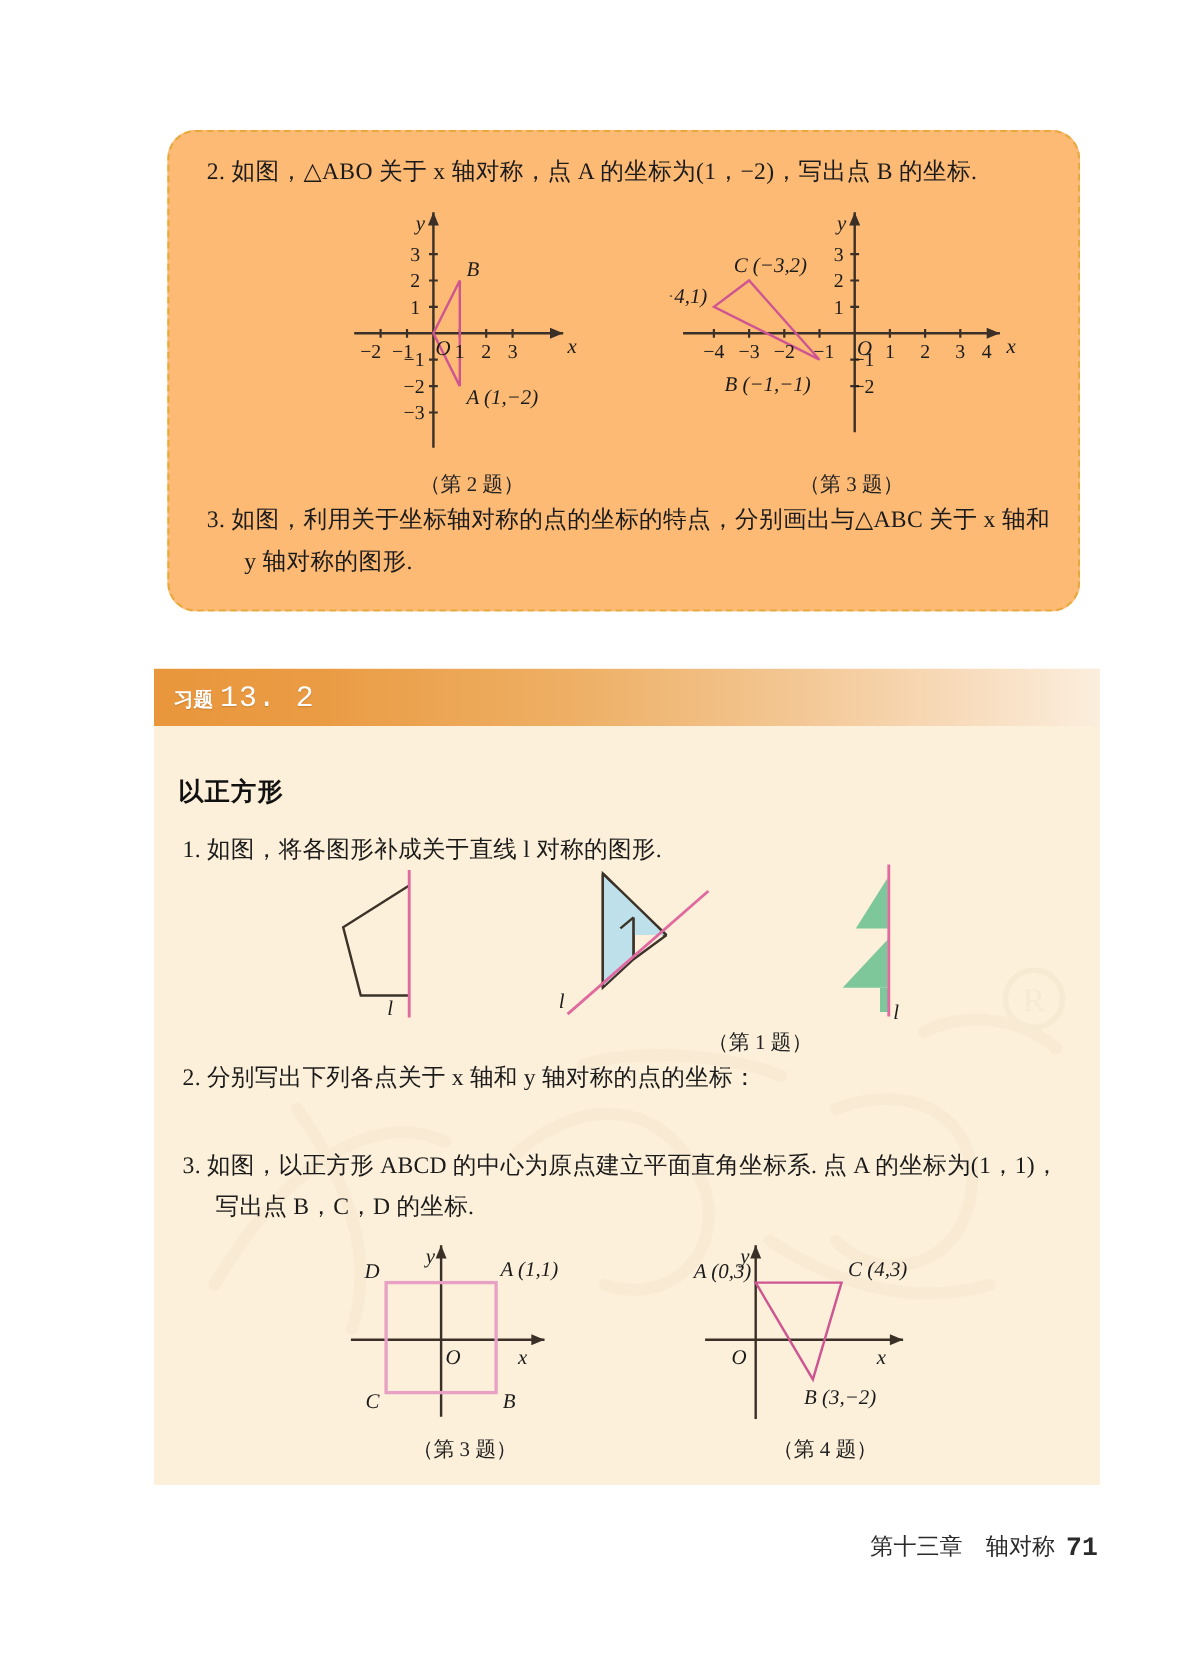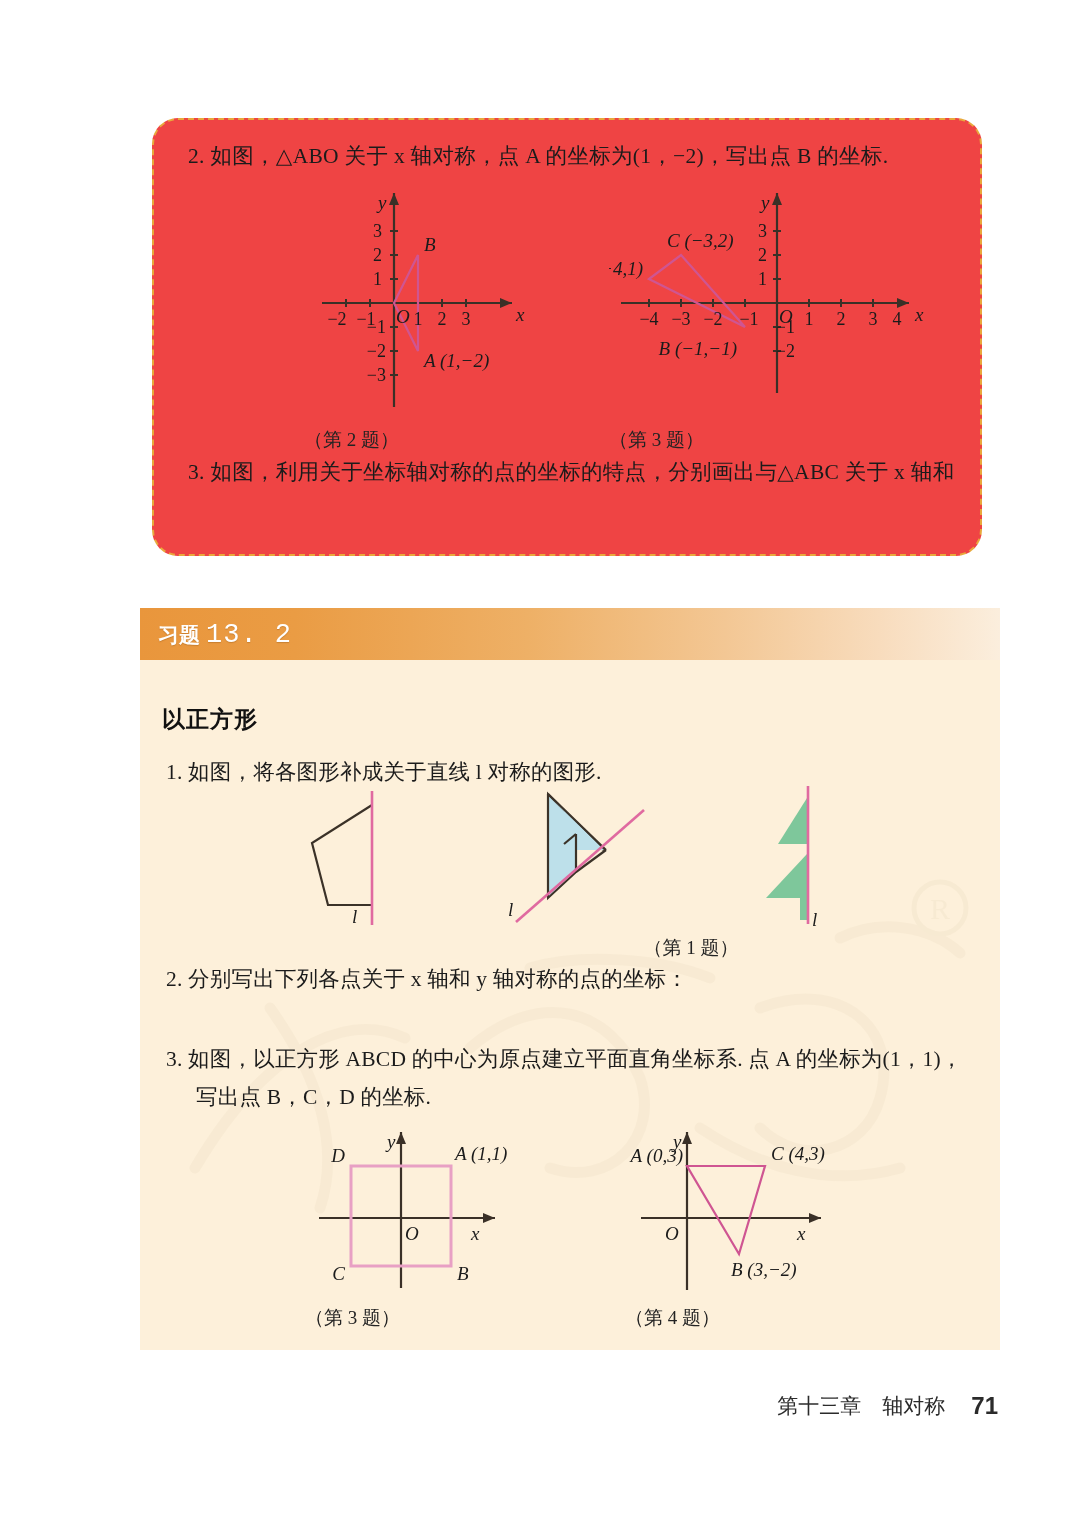--- a/index.html
+++ b/index.html
@@ -19,21 +19,21 @@
   
   #top-box {
     position: absolute;
     left: 152px;
     top: 118px;
     width: 830px;
     height: 438px;
     border: 2px dashed #e8a93c;
     border-radius: 26px;
     box-sizing: border-box;
-    background: #ef4444;
+    background: #fdba74;
   }
   .q-line {
     font-size: 21.5px;
     letter-spacing: 0.3px;
     line-height: 1.75;
     color: #1b1b1b;
   }
 
   #top-q2 {
     position: absolute;
@@ -45,21 +45,21 @@
     position: absolute;
     left: 34px;
     top: 334px;
     width: 790px;
   }
   #top-q3 .cont { display:block; padding-left: 34px; }
 
   
   .fig-wrap { position: absolute; }
   .fig-caption {
-    text-align: left;
+    text-align: center;
     font-size: 19px;
     color: #232323;
     margin-top: 2px;
     white-space: nowrap;
   }
 
   #fig-top-1 { left: 150px; top: 55px; width: 250px; }
   #fig-top-2 { left: 455px; top: 55px; width: 330px; }
 
   
@@ -83,21 +83,21 @@
     top: 50%;
     transform: translateY(-50%);
     color: #ffffff;
     font-size: 27px;
     white-space: nowrap;
     text-shadow: 0 1px 1px rgba(140,80,20,0.35);
   }
   #ex-header .htext .hbold {
     font-family: "DejaVu Sans", "Liberation Sans", sans-serif;
     font-weight: bold;
-    font-size: 21px;
+    font-size: 18px;
   }
   #ex-header .htext .hnum {
     font-family: Liberation Mono, monospace;
     font-weight: normal;
     letter-spacing: 1px;
     margin-left: 6px;
   }
 
   #ex-subtitle {
     position: absolute;
@@ -150,24 +150,24 @@
   
   #footer {
     position: absolute;
     right: 82px;
     top: 1392px;
     font-size: 21px;
     color: #2b2b2b;
     white-space: nowrap;
   }
   #footer .pg {
-    font-family: Liberation Sans, sans-serif;
+    font-family: Liberation Mono, monospace;
     font-weight: bold;
     font-size: 24px;
-    margin-left: 26px;
+    margin-left: 10px;
     vertical-align: -1px;
   }
 
   svg { display: block; }
   .axis { stroke: #3a3027; stroke-width: 2.2; fill: none; }
   .axhead { fill: #3a3027; }
   .tick { stroke: #3a3027; stroke-width: 2; }
   .lbl { font-family: "Liberation Serif", serif; font-style: italic; font-size: 19px; fill: #1b1b1b; }
   .lblr { font-family: "Liberation Serif", serif; font-size: 18px; fill: #1b1b1b; }
   .shape-pink { stroke: #cf5592; stroke-width: 2.2; fill: none; }
@@ -279,20 +279,21 @@
       <text class="lbl" x="58" y="72" text-anchor="start">C (−3,2)</text>
       <text class="lbl" x="34" y="100" text-anchor="end">A (−4,1)</text>
       <text class="lbl" x="128" y="180" text-anchor="end">B (−1,−1)</text>
     </svg>
     <div class="fig-caption">（第 3 题）</div>
   </div>
 
   <div id="top-q3" class="q-line">
     <span>3.</span>
     <span>如图，利用关于坐标轴对称的点的坐标的特点，分别画出与△ABC 关于 x 轴和</span>
+    <span class="cont">y 轴对称的图形.</span>
   </div>
 </div>
 
 <div id="ex-section">
 
   <svg id="watermark" viewBox="0 0 860 742">
     <g fill="none" stroke="#efe0c6" stroke-width="11" stroke-linecap="round">
       <path d="M55 560 C 120 450, 200 400, 265 430"></path>
       <path d="M130 400 C 180 470, 200 540, 180 600"></path>
       <path d="M330 440 C 400 380, 470 400, 500 470 C 520 530, 470 580, 410 560"></path>

